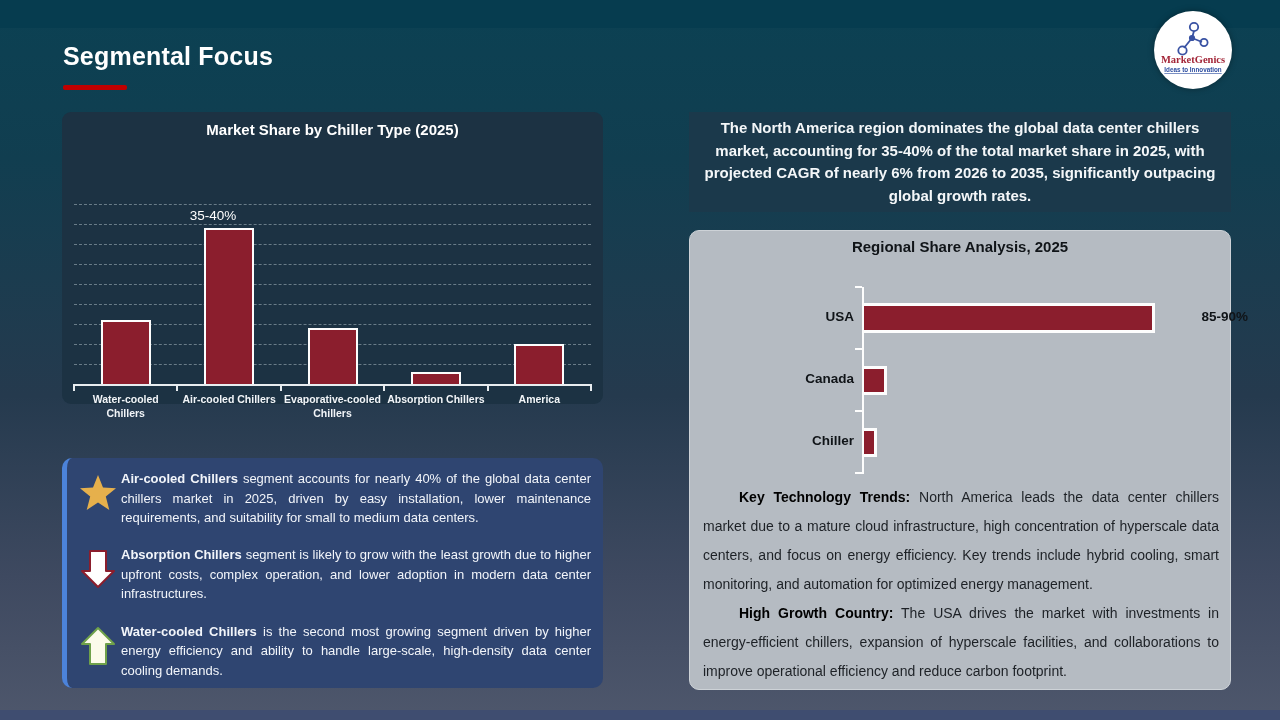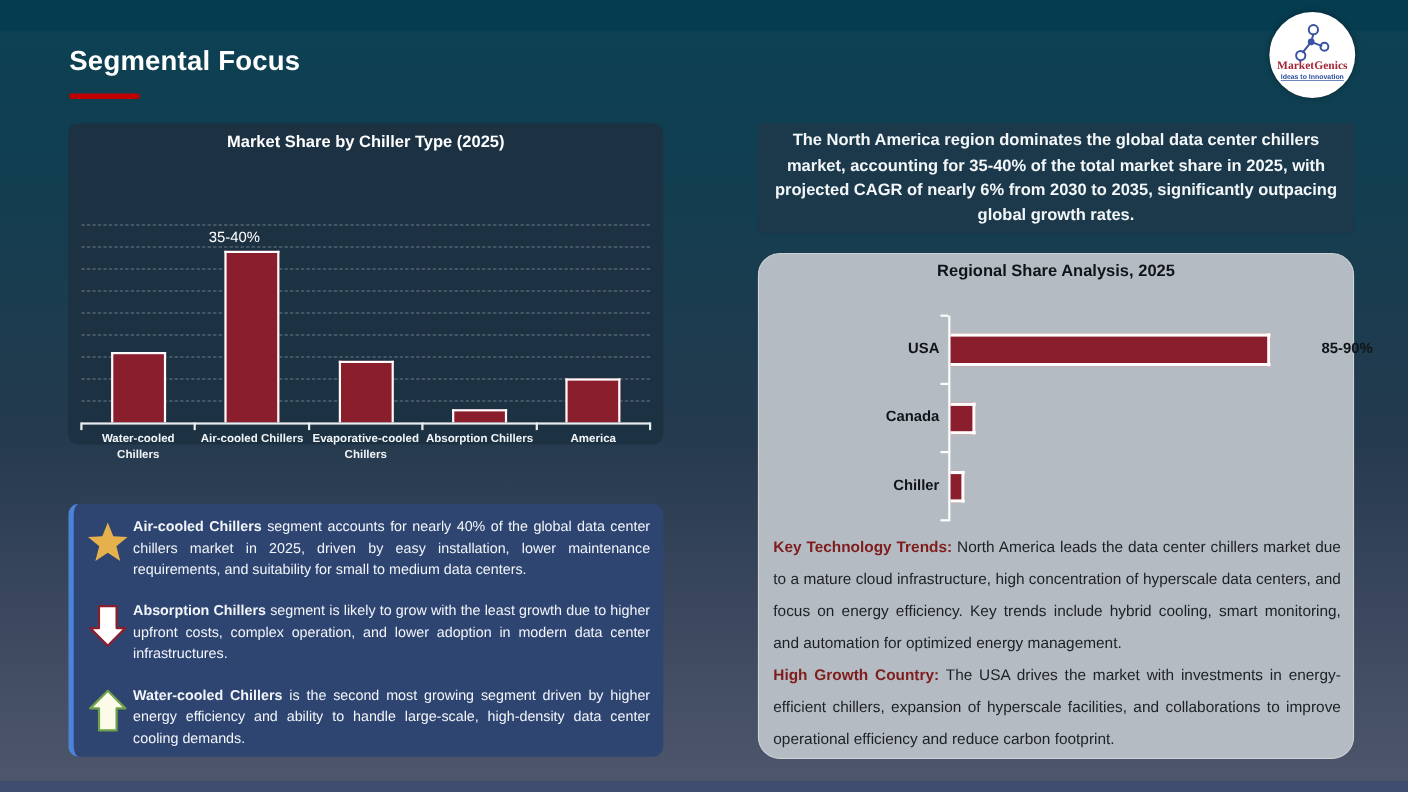--- a/index.html
+++ b/index.html
@@ -34,32 +34,32 @@
   .x-cat { position: absolute; width: 104px; text-align: center; font-size: 10.5px; font-weight: bold;
            line-height: 14px; color: #F2F5F8; }
 
   
   .highlight-box { position: absolute; left: 689px; top: 112px; width: 542px; height: 100px;
                    background: #1B394B; display: flex; align-items: center; justify-content: center; padding: 6px 12px; }
   .highlight-text { font-size: 15px; font-weight: bold; text-align: center; line-height: 22.5px; color: #F4F7F9; }
 
   
   .right-panel { position: absolute; left: 689px; top: 230px; width: 542px; height: 460px;
-                 background: #B5BBC2; border-radius: 20px; border: 1px solid #cdd2d7; }
+                 background: #B5BBC2; border-radius: 10px; border: 1px solid #cdd2d7; }
   .right-chart-title { position: absolute; top: 7px; width: 100%; text-align: center;
                        font-size: 15px; font-weight: bold; color: #101418; }
   .hplot { position: absolute; left: 0; top: 0; width: 100%; height: 100%; }
   .y-axis { position: absolute; left: 172px; top: 56px; width: 0; height: 187px; border-left: 2px solid #FDFDFD; }
   .y-tick { position: absolute; height: 2px; width: 7px; background: #FDFDFD; }
   .hbar { position: absolute; left: 174px; background: #8B1E2D; border: 3px solid #FDFDFD; border-left: none; }
   .hbar-label { position: absolute; width: 90px; text-align: right; font-size: 13.5px; font-weight: bold; color: #101418; }
   .hbar-value { position: absolute; font-size: 13.5px; font-weight: bold; color: #101418; white-space: nowrap; margin-left: 36px; }
   .right-notes { position: absolute; left: 13px; top: 252px; width: 516px; font-size: 14px; line-height: 29px;
                  color: #1d2126; text-align: justify; }
-  .note-lead { font-weight: bold; color: #7f1d1d; }
+  .note-lead { font-weight: bold; color: #000000; margin-left: 36px; }
 
   
   .insight-box { position: absolute; left: 62px; top: 458px; width: 541px; height: 230px;
                  background: #2F4571; border-radius: 10px; border-left: 5px solid #4C83DA;
                  padding: 11px 12px 8px 8px; display: flex; flex-direction: column; justify-content: space-between; }
   .insight-row { display: flex; align-items: flex-start; }
   .insight-icon { width: 46px; flex: 0 0 46px; display: flex; justify-content: center; padding-top: 4px; }
   .insight-text { flex: 1; font-size: 13px; line-height: 19.5px; color: #F2F5FA; text-align: justify; }
   .insight-lead { font-weight: bold; }
 
@@ -117,21 +117,21 @@
       <div class="x-tick" style="left: 11px; top: 272px;"></div>
       <div class="x-tick" style="left: 114.4px; top: 272px;"></div>
       <div class="x-tick" style="left: 217.8px; top: 272px;"></div>
       <div class="x-tick" style="left: 321.2px; top: 272px;"></div>
       <div class="x-tick" style="left: 424.6px; top: 272px;"></div>
       <div class="x-tick" style="left: 528px; top: 272px;"></div>
     </div>
 </div>
 
 <div class="highlight-box">
-  <div class="highlight-text">The North America region dominates the global data center chillers market, accounting for 35-40% of the total market share in 2025, with projected CAGR of nearly 6% from 2030 to 2035, significantly outpacing global growth rates.</div>
+  <div class="highlight-text">The North America region dominates the global data center chillers market, accounting for 35-40% of the total market share in 2025, with projected CAGR of nearly 6% from 2026 to 2035, significantly outpacing global growth rates.</div>
 </div>
 
 <div class="right-panel">
   <div class="right-chart-title">Regional Share Analysis, 2025</div>
   <div class="hplot" id="hplot">
       <div class="hbar" style="top: 72px; height: 30px; width: 291.375px;"></div>
       <div class="hbar-label" style="left: 74px; top: 78px;">USA</div>
       <div class="hbar-value" style="left: 475.375px; top: 78px;">85-90%</div>
       <div class="hbar" style="top: 134.5px; height: 29px; width: 23.31px;"></div>
       <div class="hbar-label" style="left: 74px; top: 140px;">Canada</div>

